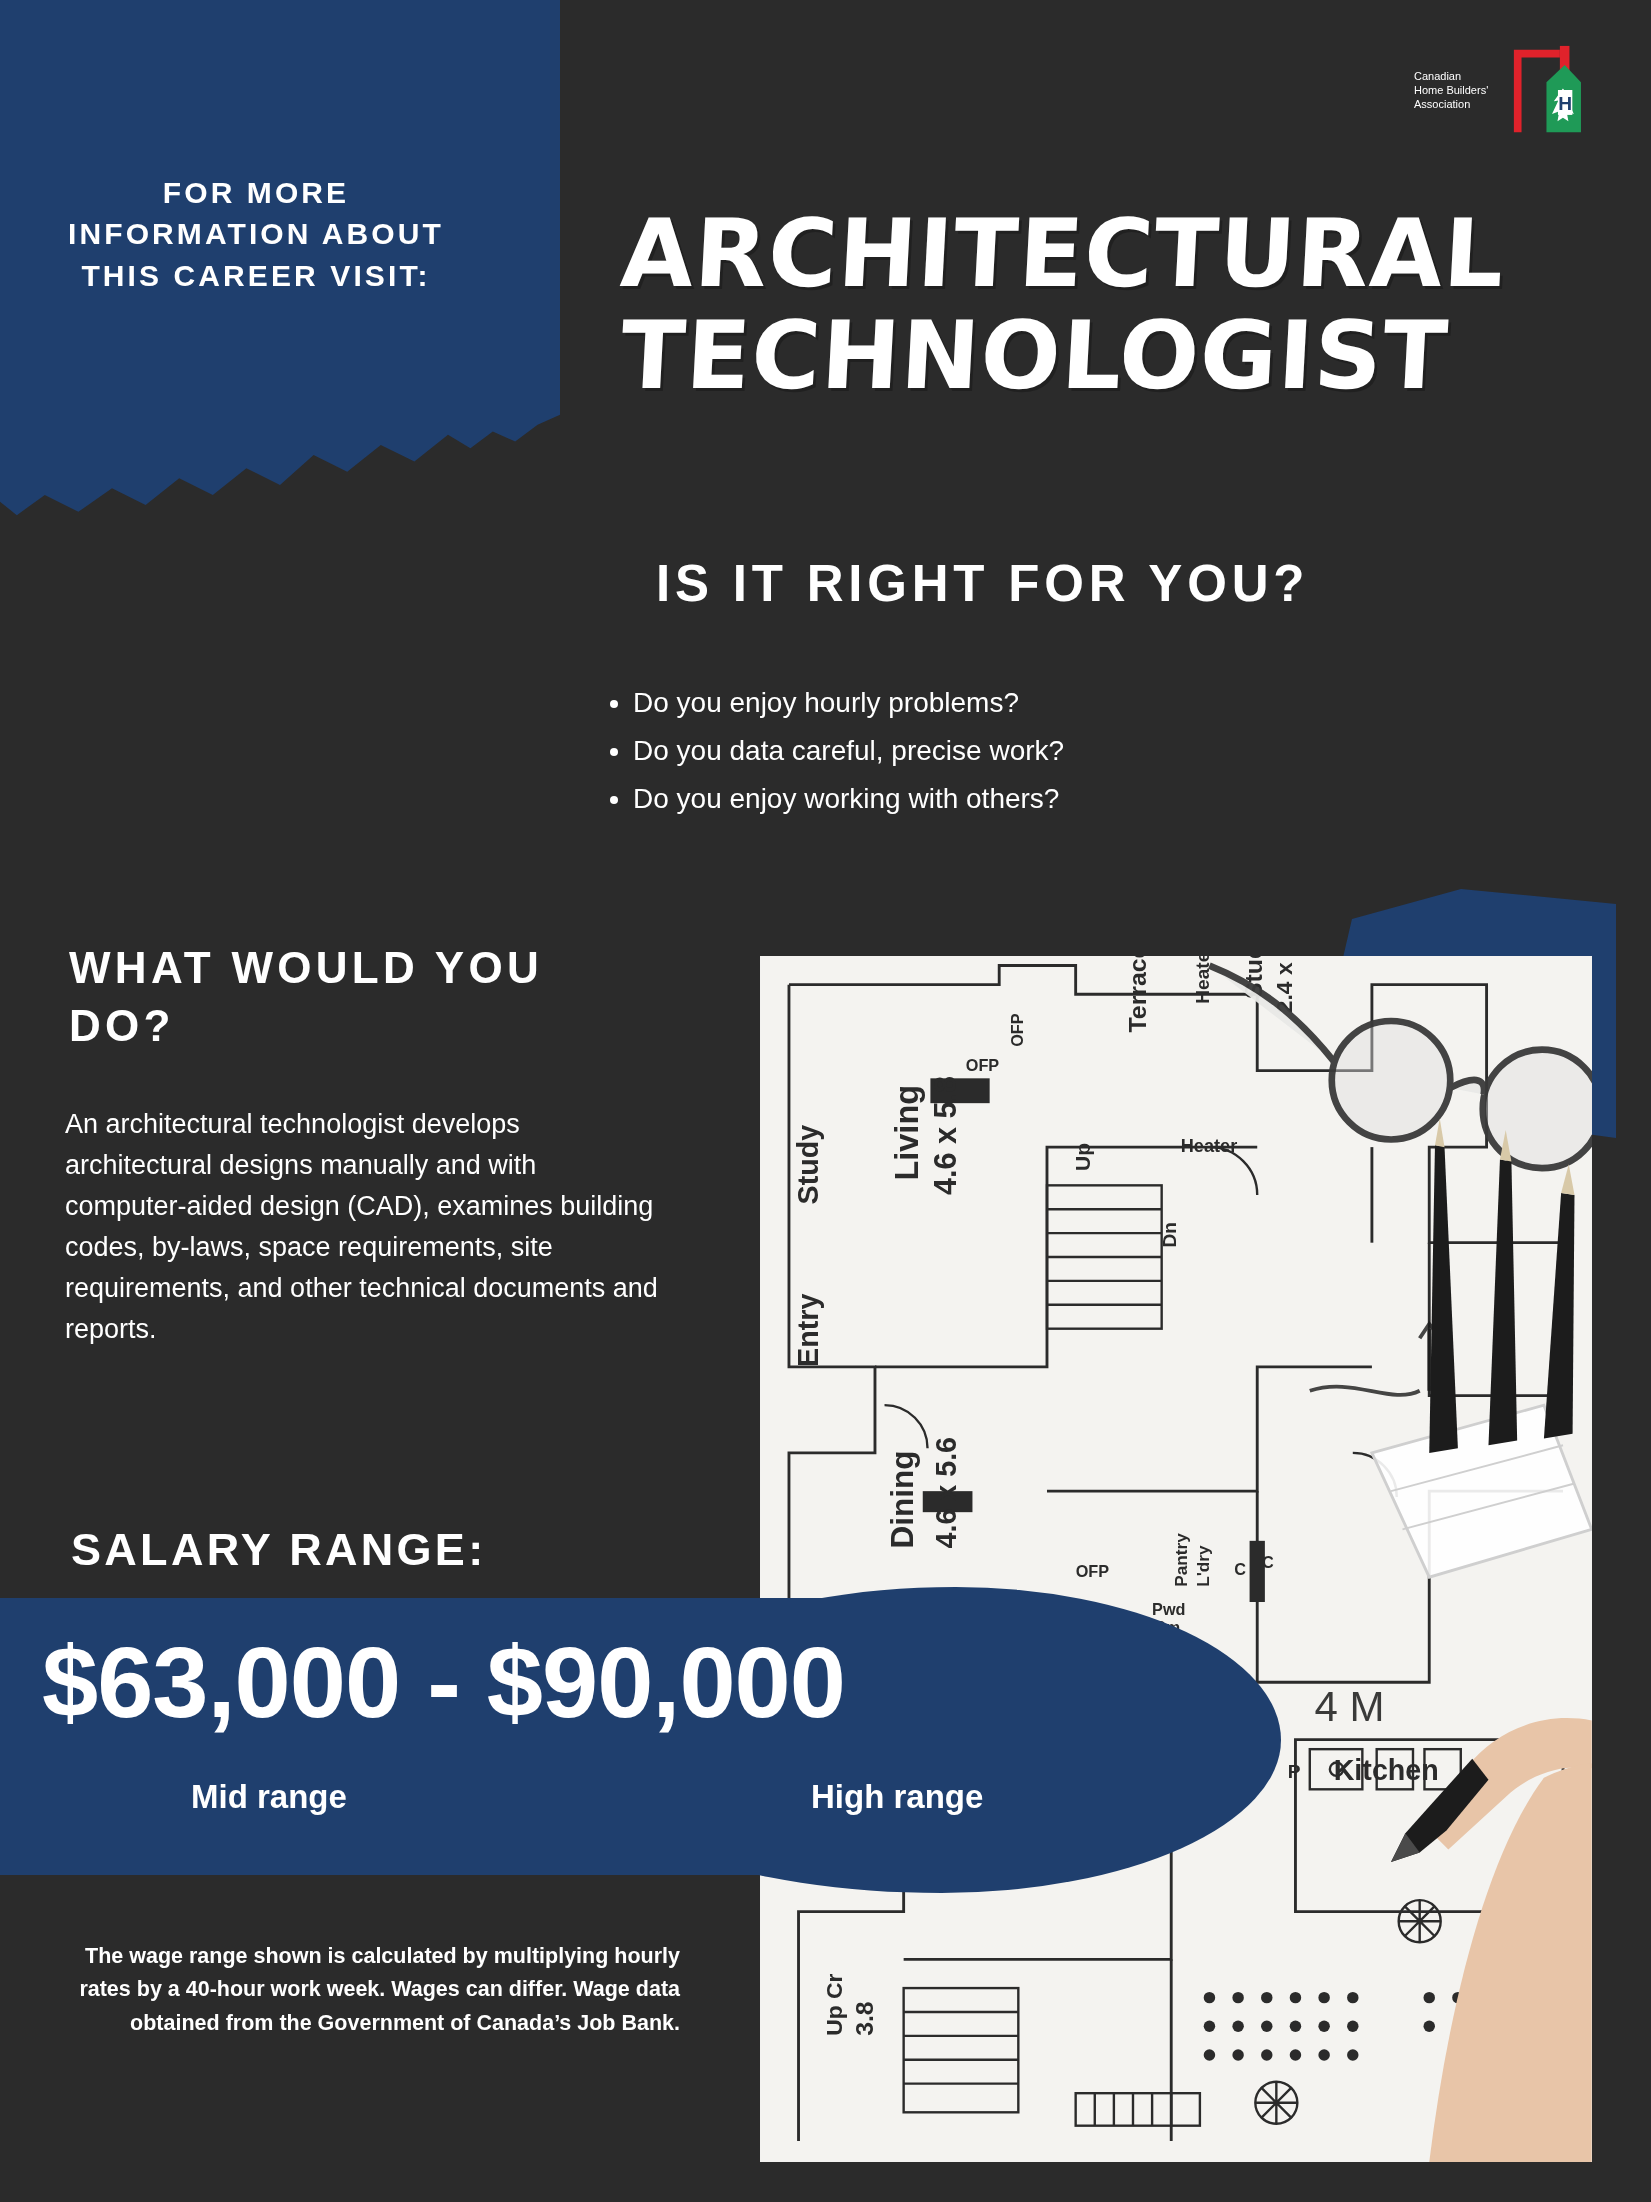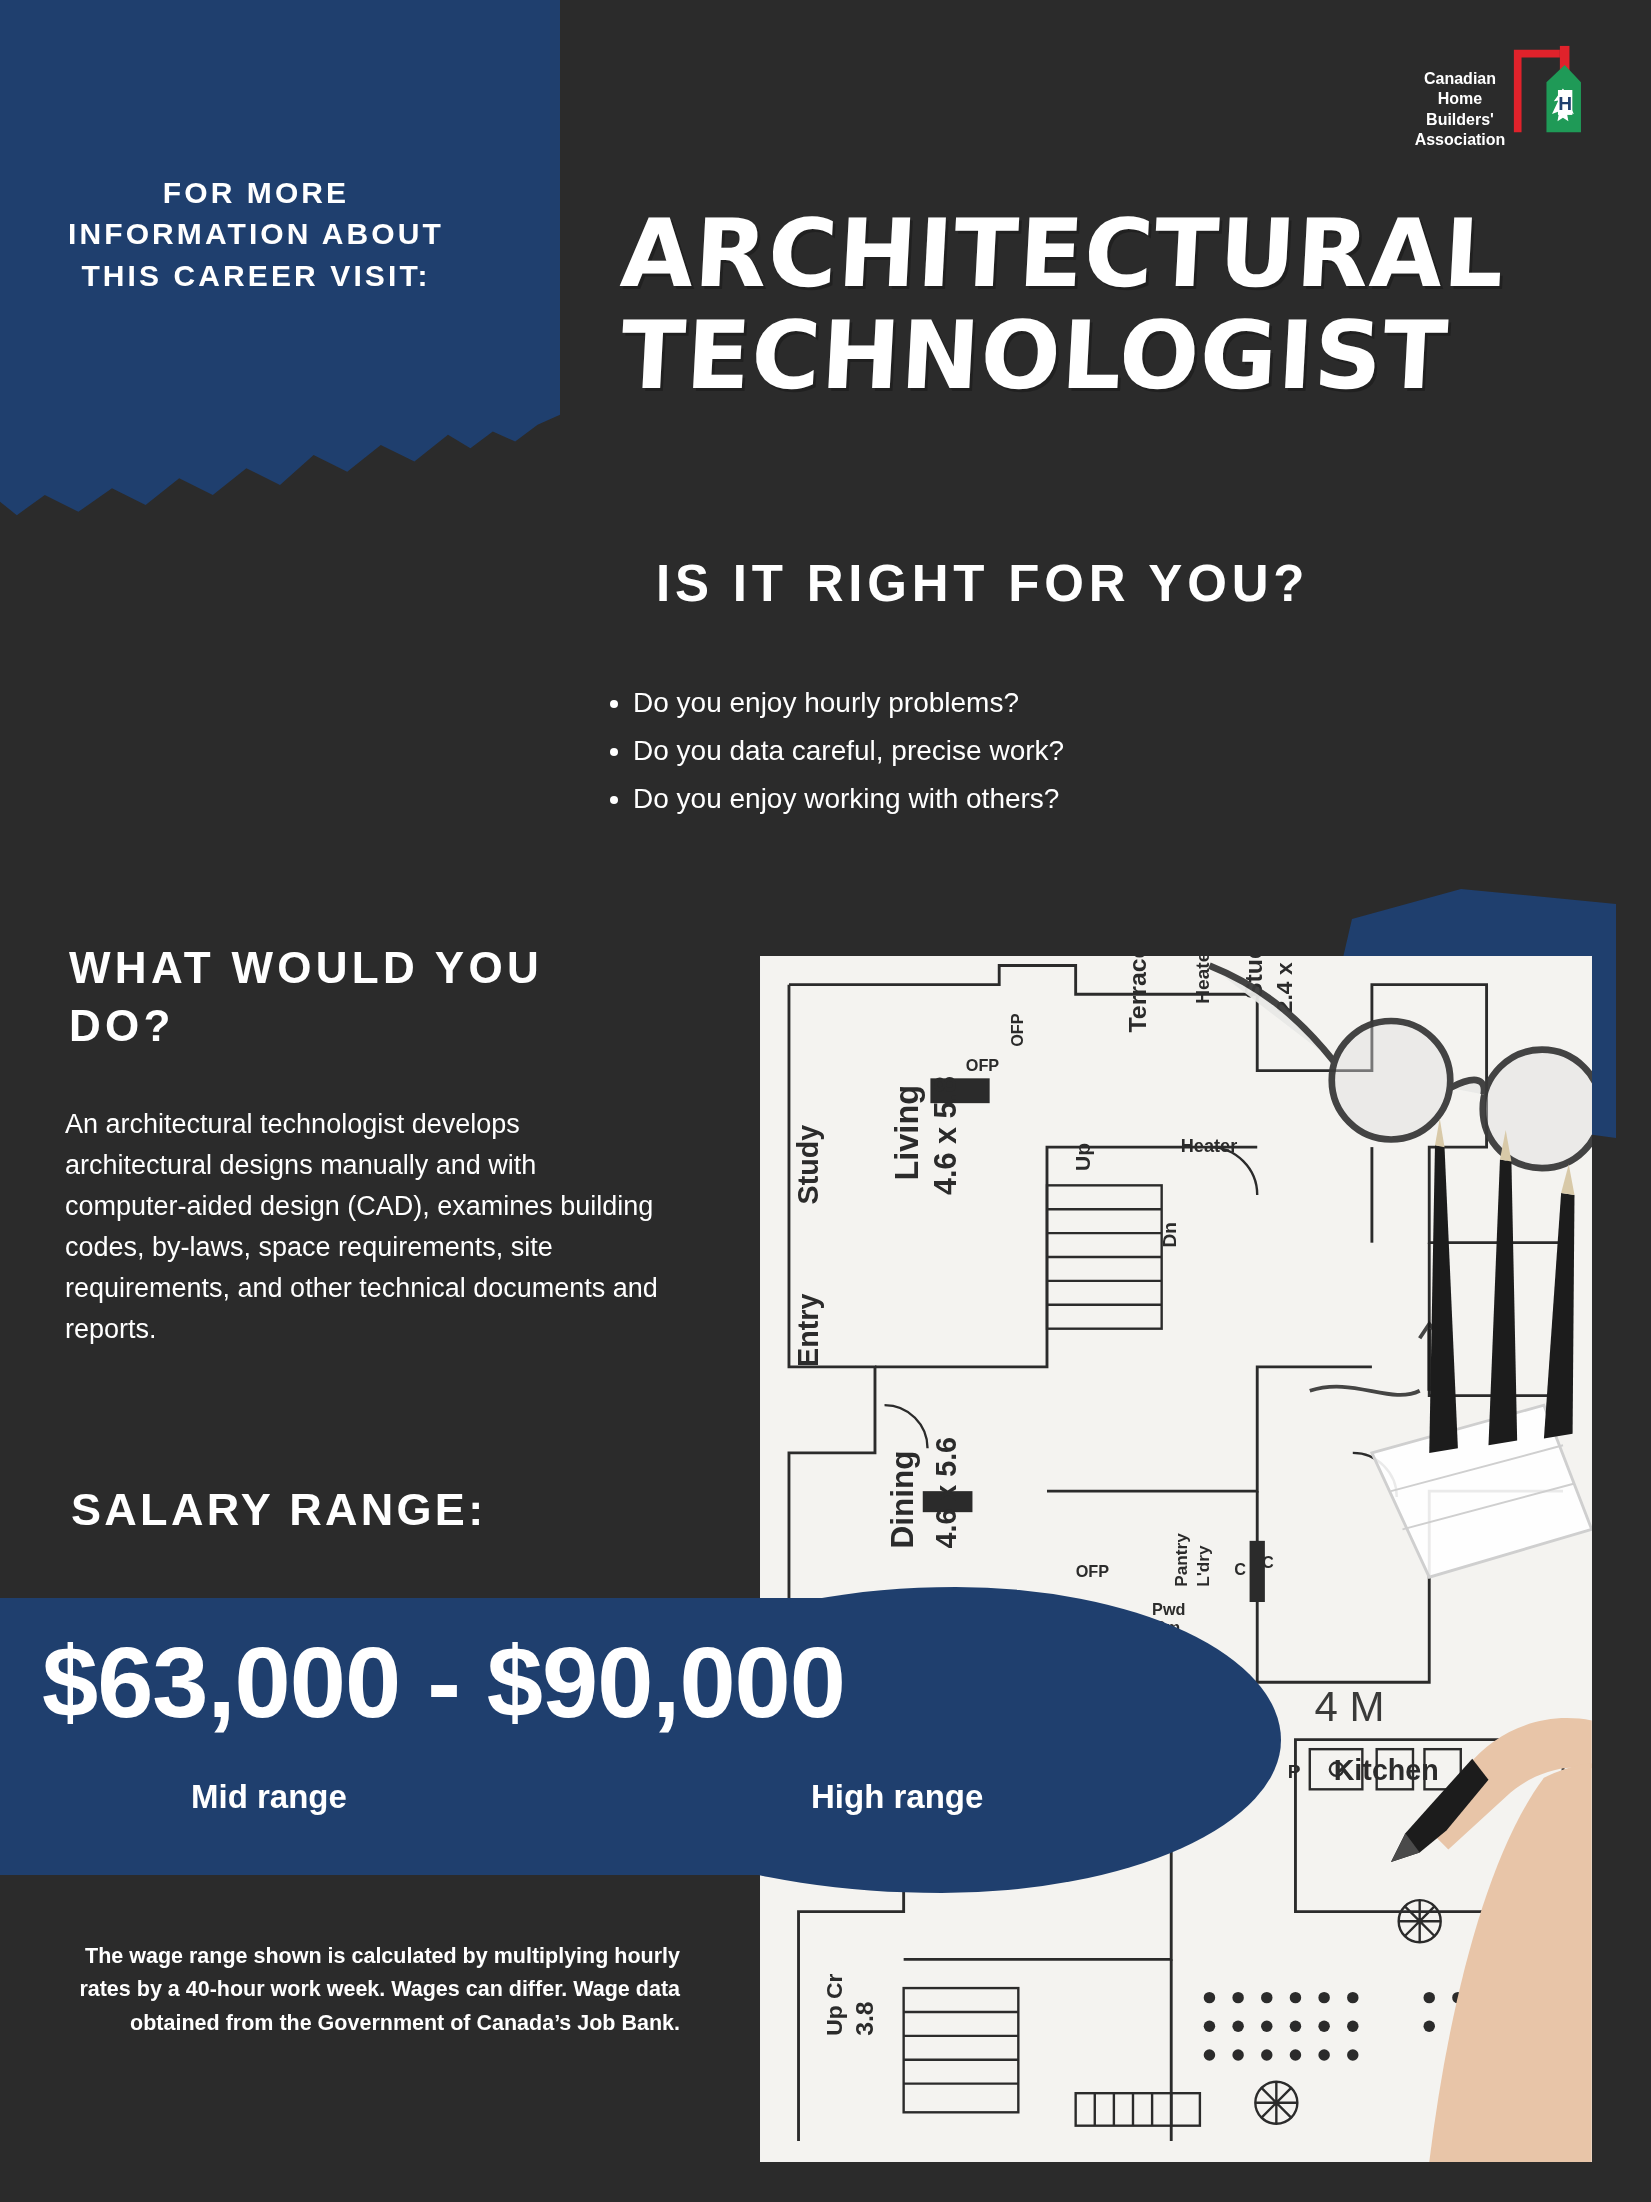--- a/index.html
+++ b/index.html
@@ -56,24 +56,24 @@
   
   .logo {
     position: absolute;
     right: 71px; top: 44px;
     width: 167px; height: 94px;
   }
   .logo-text {
     position: absolute;
     left: 0; top: 25px;
     width: 92px;
-    text-align: center;
-    color: #ffffff;
-    font-size: 16px;
-    font-weight: bold;
+    text-align: left;
+    color: #ffffff;
+    font-size: 11px;
+    font-weight: normal;
     line-height: 1.28;
   }
   .logo-mark {
     position: absolute;
     right: 0; top: 0;
     width: 71px; height: 92px;
   }
 
   
   .headline {
@@ -131,21 +131,21 @@
     left: 65px; top: 1104px;
     width: 593px;
     color: #ffffff;
     font-size: 27px;
     line-height: 1.52;
   }
 
   
   .salary-title {
     position: absolute;
-    left: 71px; top: 1484px;
+    left: 71px; top: 1524px;
     color: #ffffff;
     font-size: 45px;
     font-weight: bold;
     letter-spacing: 3.3px;
   }
   .salary-band {
     position: absolute;
     left: 0; top: 1598px;
     width: 822px;
     height: 277px;

